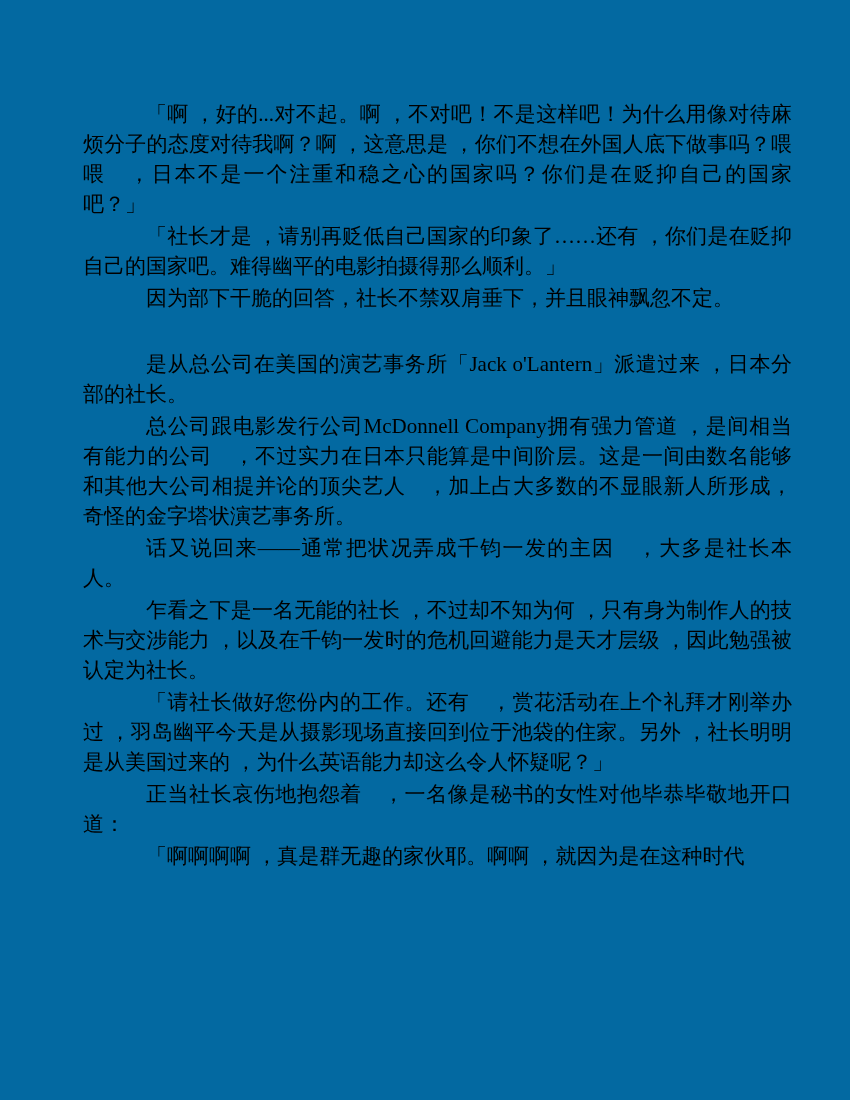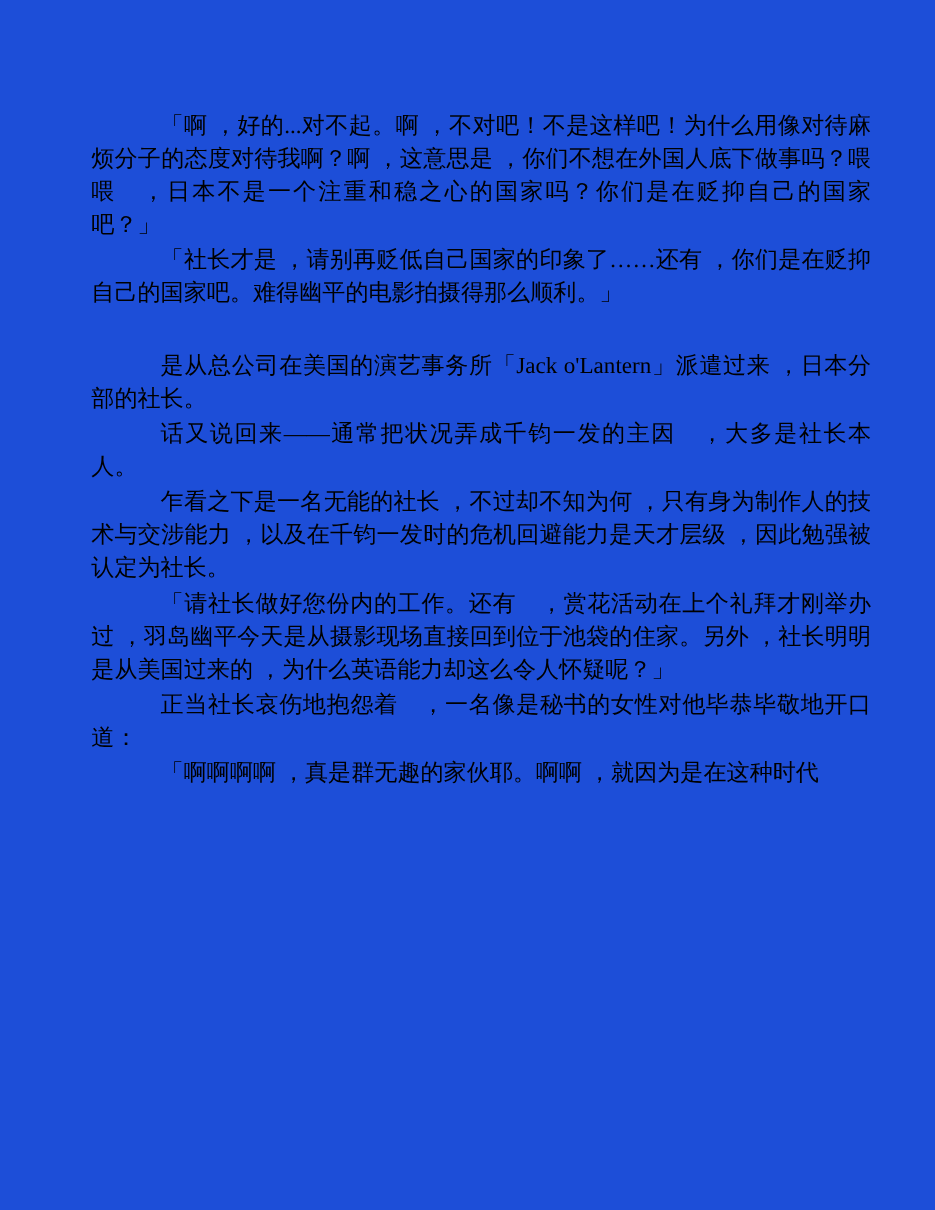--- a/index.html
+++ b/index.html
@@ -10,21 +10,21 @@
       width: 850px;
       height: 1100px;
       background: #ffffff;
       overflow: hidden;
     }
     .page {
       box-sizing: border-box;
       width: 850px;
       height: 1100px;
       padding: 99px 58px 0 83px;
-      background: #1d4ed8;
+      background: #0369a1;
     }
     .para {
       margin: 0 0 2px 0;
       font-family: "Liberation Serif", "DejaVu Serif", serif;
       font-size: 21px;
       line-height: 30px;
       color: #000000;
       text-align: justify;
       text-indent: 3em;
       word-break: break-all;
@@ -33,25 +33,27 @@
       height: 34px;
     }
   </style>
 </head>
 <body>
 
 <div class="page">
   <div class="section">
     <p class="para">「啊 ，好的...对不起。啊 ，不对吧！不是这样吧！为什么用像对待麻烦分子的态度对待我啊？啊 ，这意思是 ，你们不想在外国人底下做事吗？喂喂　，日本不是一个注重和稳之心的国家吗？你们是在贬抑自己的国家吧？」</p>
     <p class="para">「社长才是 ，请别再贬低自己国家的印象了……还有 ，你们是在贬抑自己的国家吧。难得幽平的电影拍摄得那么顺利。」</p>
+    <p class="para">因为部下干脆的回答，社长不禁双肩垂下，并且眼神飘忽不定。</p>
   </div>
 
   <div class="section-gap"></div>
 
   <div class="section">
     <p class="para">是从总公司在美国的演艺事务所「Jack o'Lantern」派遣过来 ，日本分部的社长。</p>
+    <p class="para">总公司跟电影发行公司McDonnell Company拥有强力管道 ，是间相当有能力的公司　，不过实力在日本只能算是中间阶层。这是一间由数名能够和其他大公司相提并论的顶尖艺人　，加上占大多数的不显眼新人所形成，奇怪的金字塔状演艺事务所。</p>
     <p class="para">话又说回来——通常把状况弄成千钧一发的主因　，大多是社长本人。</p>
     <p class="para">乍看之下是一名无能的社长 ，不过却不知为何 ，只有身为制作人的技术与交涉能力 ，以及在千钧一发时的危机回避能力是天才层级 ，因此勉强被认定为社长。</p>
     <p class="para">「请社长做好您份内的工作。还有　，赏花活动在上个礼拜才刚举办过 ，羽岛幽平今天是从摄影现场直接回到位于池袋的住家。另外 ，社长明明是从美国过来的 ，为什么英语能力却这么令人怀疑呢？」</p>
     <p class="para">正当社长哀伤地抱怨着　，一名像是秘书的女性对他毕恭毕敬地开口道：</p>
     <p class="para">「啊啊啊啊 ，真是群无趣的家伙耶。啊啊 ，就因为是在这种时代</p>
   </div>
 </div>
 
 </body></html>

